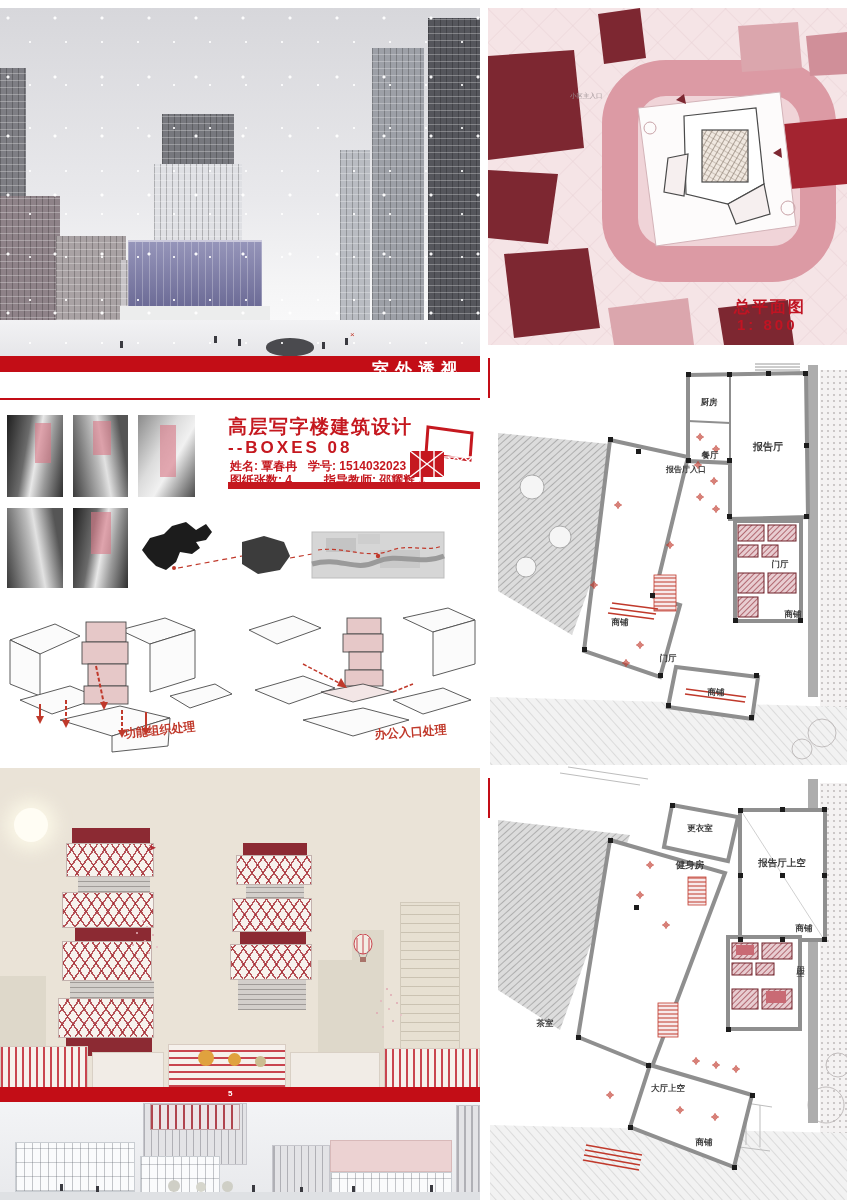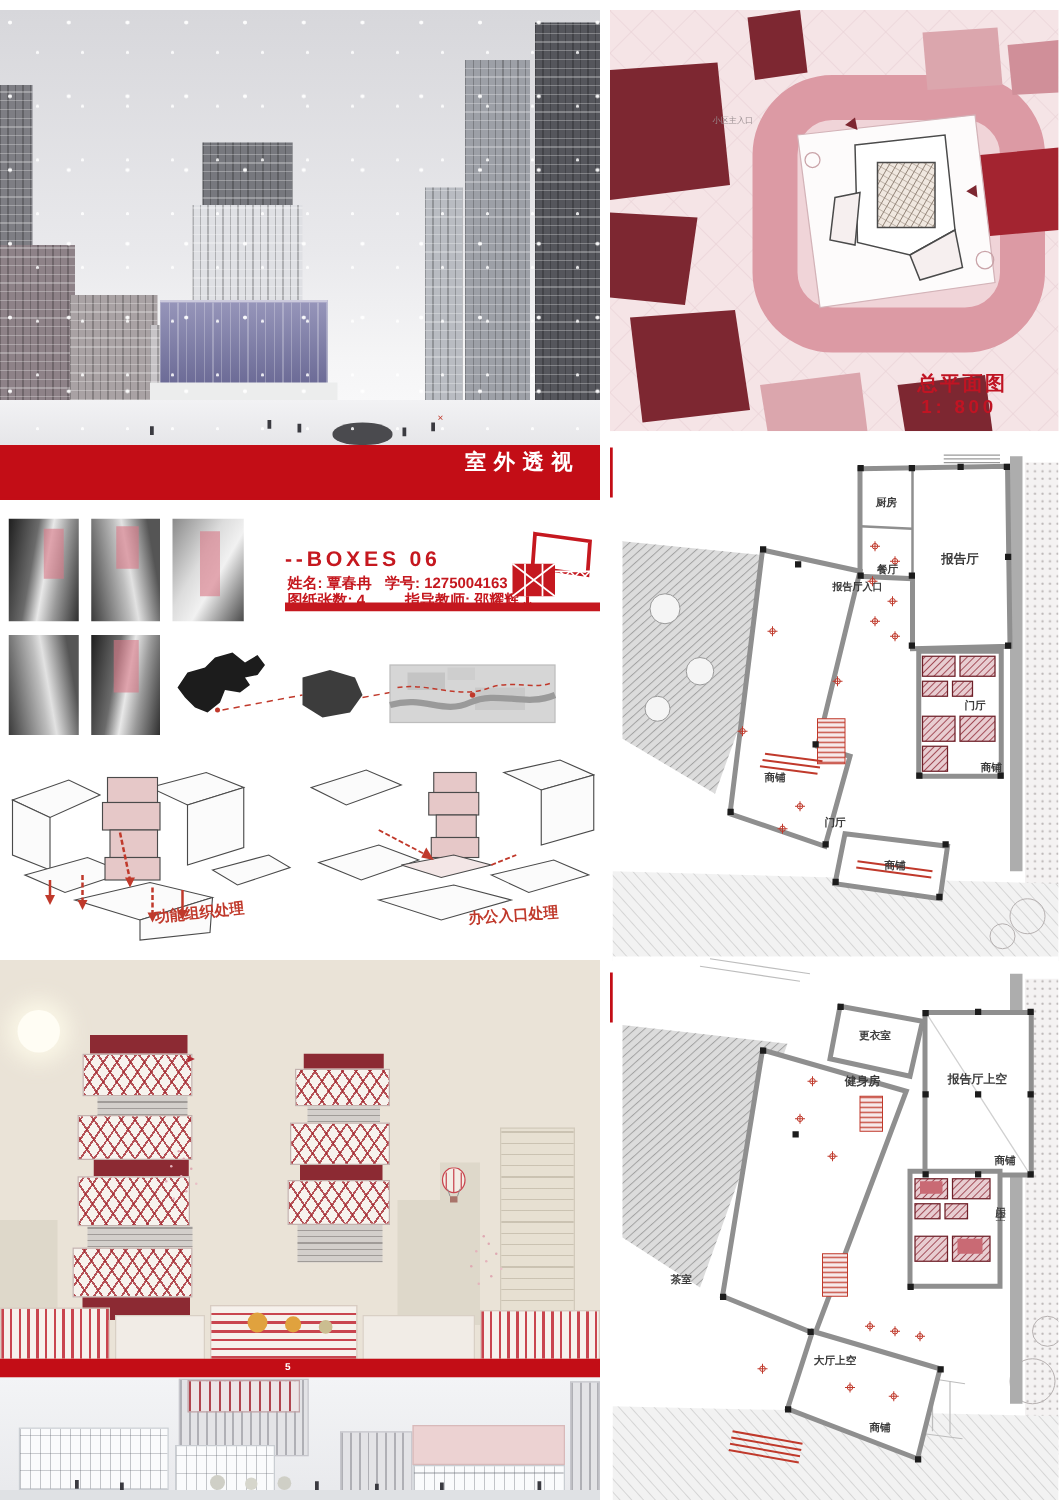--- a/index.html
+++ b/index.html
@@ -9,21 +9,21 @@
   .red{color:#c5181f;}
   
   #persp{left:0;top:8px;width:480px;height:348px;background:linear-gradient(#d7d7db,#e9e9ec 55%,#f5f5f6 80%,#fbfbfc);overflow:hidden;}
   .bldg{position:absolute;}
   .wingrid{background-image:repeating-linear-gradient(0deg,rgba(255,255,255,.28) 0 1px,transparent 1px 7px),repeating-linear-gradient(90deg,rgba(0,0,0,.22) 0 1px,transparent 1px 6px);}
   .snow{position:absolute;left:0;top:0;width:100%;height:100%;
     background-image:radial-gradient(circle at 8px 10px,rgba(255,255,255,.95) 1.3px,transparent 1.8px),radial-gradient(circle at 30px 34px,rgba(255,255,255,.85) 1px,transparent 1.5px);
     background-size:47px 59px,36px 43px;}
   
   .band{background:#c30d16;}
-  #persp-caption{left:0;top:356px;width:480px;height:44px;color:#fff;font-size:17px;font-weight:bold;letter-spacing:6px;text-align:right;line-height:28px;padding-right:16px;box-sizing:border-box;}
+  #persp-caption{left:0;top:356px;width:480px;height:16px;color:#fff;font-size:17px;font-weight:bold;letter-spacing:6px;text-align:right;line-height:28px;padding-right:16px;box-sizing:border-box;}
   #thin-rule{left:0;top:398px;width:480px;height:2px;background:#c30d16;}
   .plan-banner{width:137px;height:40px;background:#c30d16;color:#fff;box-sizing:border-box;padding:2px 6px;}
   .plan-banner .l1{font-size:14px;font-weight:bold;letter-spacing:2px;line-height:15px;}
   .plan-banner .l2{font-size:13px;font-weight:bold;letter-spacing:3px;line-height:14px;}
   .north{position:absolute;right:7px;top:8px;}
   
   #tb-title1{left:228px;top:414px;font-size:19px;font-weight:bold;letter-spacing:1.5px;}
   #tb-title2{left:228px;top:438px;font-size:17px;font-weight:bold;letter-spacing:3px;}
   .tb-info{font-size:12px;font-weight:bold;}
   #tb-rule{left:228px;top:482px;width:252px;height:7px;background:#c5181f;}
@@ -259,23 +259,24 @@
       <text x="220" y="113" font-size="8.5">餐厅</text>
       <text x="196" y="127" font-size="8">报告厅入口</text>
       <text x="290" y="222" font-size="8.5">门厅</text>
       <text x="130" y="280" font-size="8.5">商铺</text>
       <text x="178" y="316" font-size="8.5">门厅</text>
       <text x="226" y="350" font-size="8.5">商铺</text>
       <text x="303" y="272" font-size="8.5">商铺</text>
     </g>
   </svg>
 
-  <div class="abs red" id="tb-title2">--BOXES  06</div>
+  <div class="abs red" id="tb-title1">高层写字楼建筑设计</div>
+  <div class="abs red" id="tb-title2">--BOXES  08</div>
   <div class="abs red tb-info" style="left:230px;top:458px;">姓名: 覃春冉</div>
-  <div class="abs red tb-info" style="left:308px;top:458px;">学号: 1275004163</div>
+  <div class="abs red tb-info" style="left:308px;top:458px;">学号: 1514032023</div>
   <div class="abs red tb-info" style="left:230px;top:472px;">图纸张数: 4</div>
   <div class="abs red tb-info" style="left:324px;top:472px;">指导教师: 邵耀辉</div>
   <div class="abs" id="tb-rule"></div>
   <svg class="abs" style="left:408px;top:424px;" width="66" height="66" viewBox="0 0 66 66">
     <polygon points="20,3 64,9 62,36 18,30" fill="#ffffff" stroke="#c5181f" stroke-width="3"></polygon>
     <rect x="2" y="27" width="34" height="26" fill="#c5181f"></rect>
     <g stroke="#ffffff" stroke-width="1.4">
       <line x1="2" y1="27" x2="36" y2="53"></line>
         <line x1="36" y1="27" x2="2" y2="53"></line>
       <line x1="12" y1="27" x2="12" y2="53"></line>

